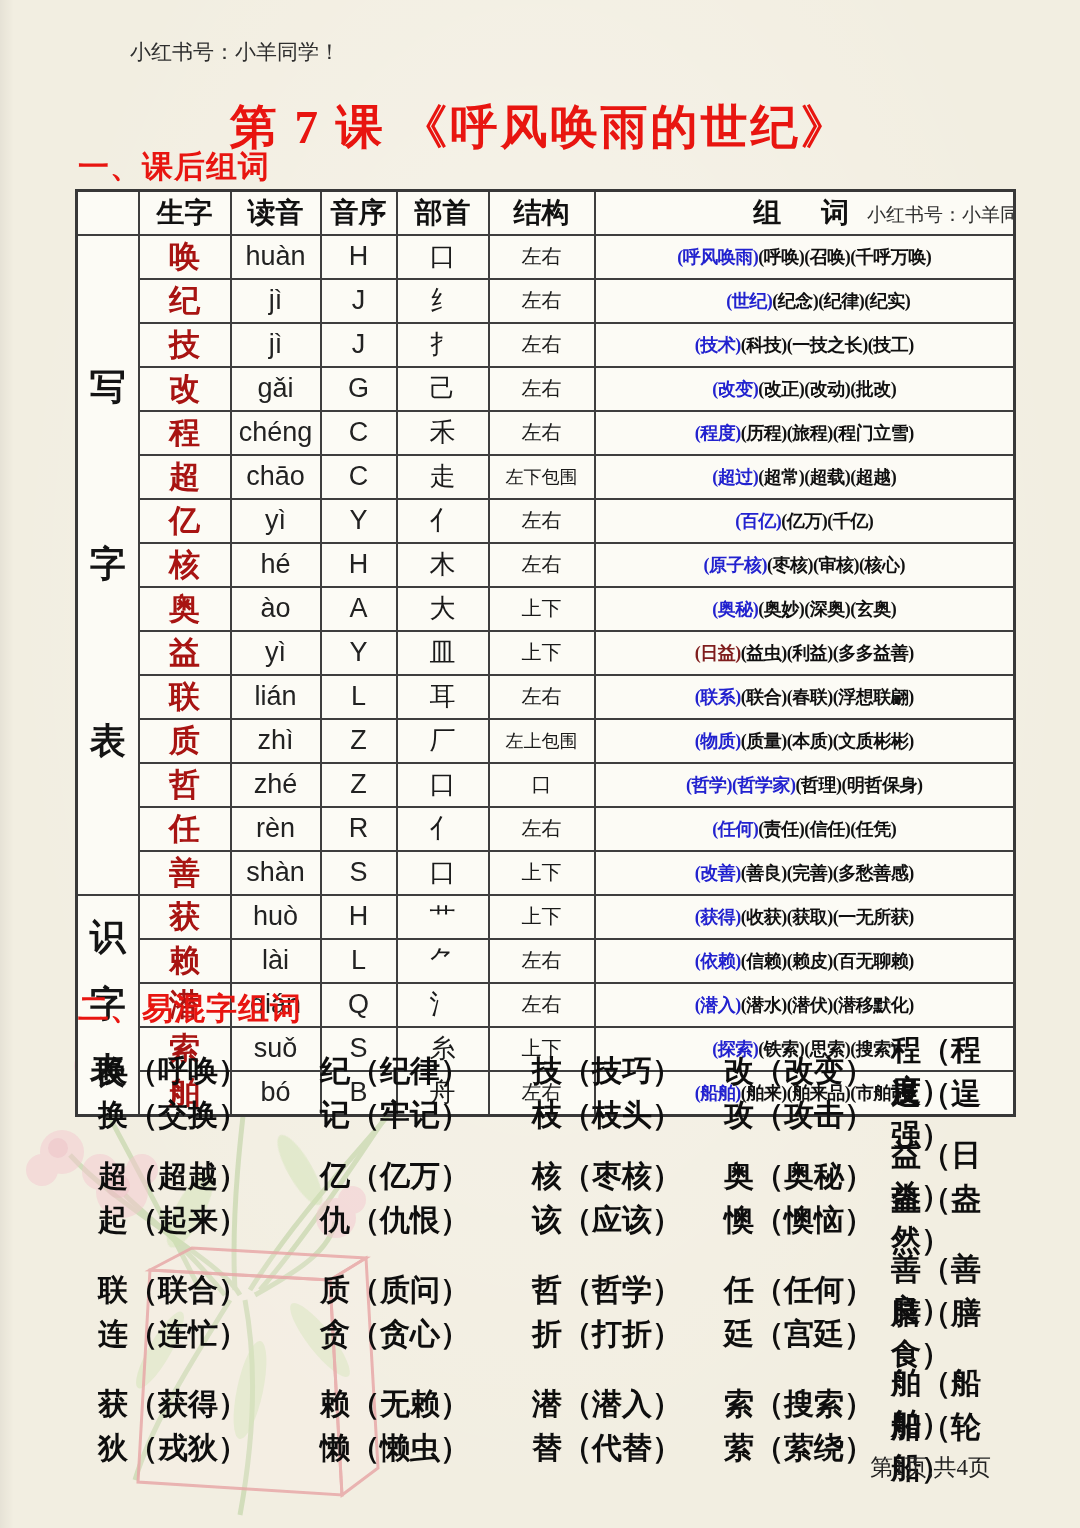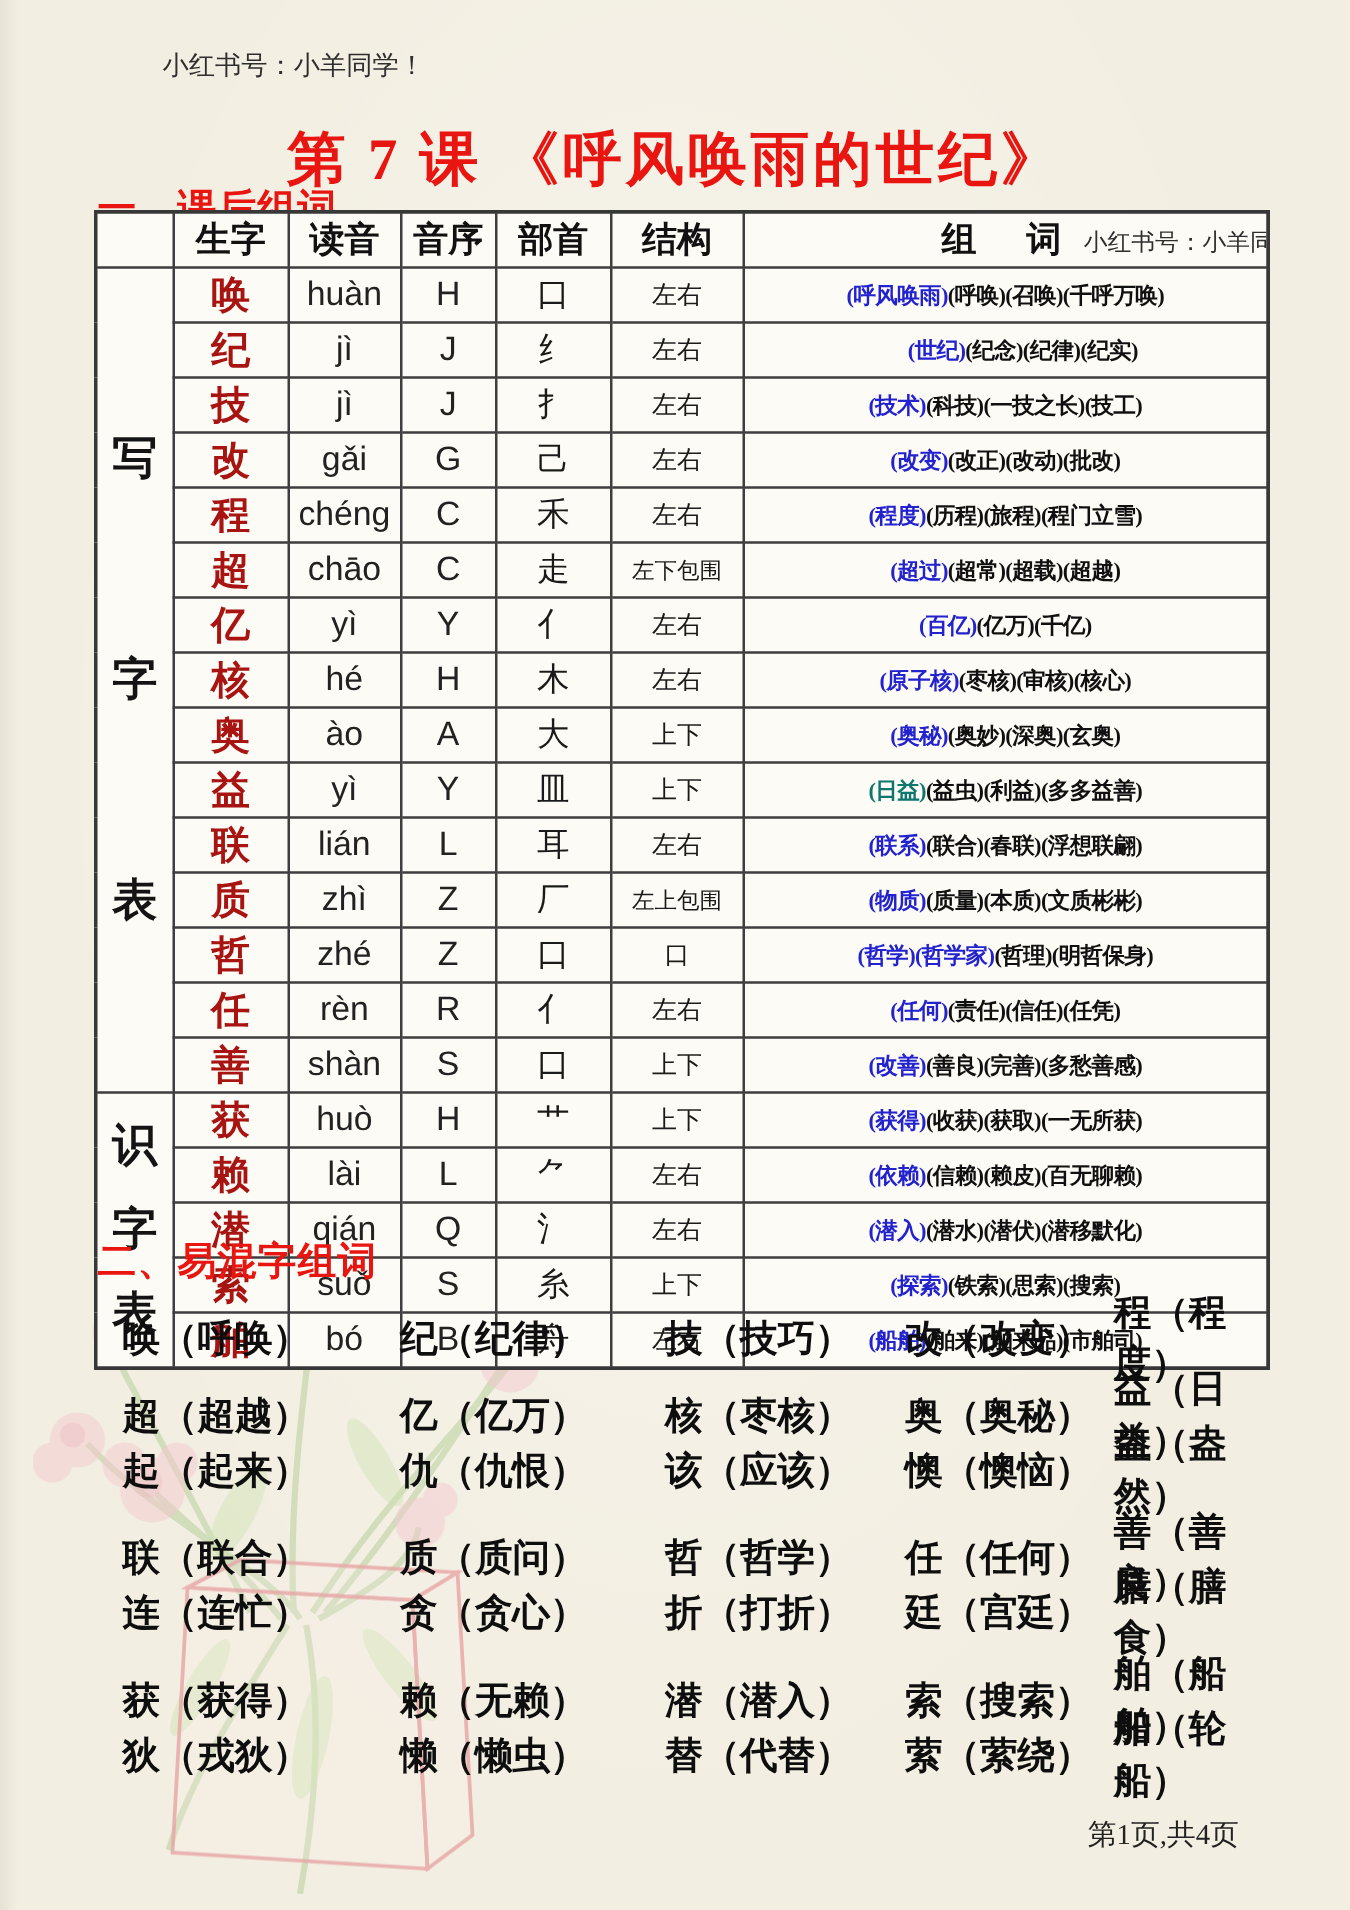--- a/index.html
+++ b/index.html
@@ -14,21 +14,21 @@
   .content { position:relative; z-index:1; }
 
   .wm-top { position:absolute; left:130px; top:38px; font-size:21px; color:#2e2e2e;
             font-family:"Liberation Sans", sans-serif; }
   .title { position:absolute; left:0; width:1080px; top:72px; text-align:center;
            font-size:47px; font-weight:bold; letter-spacing:3px; }
   .sec-heading { position:absolute; left:78px; font-size:31px; font-weight:bold; letter-spacing:1px; }
   #sec1 { top:146px; }
   #sec2 { top:988px; }
 
-  table.vocab { position:absolute; left:75px; top:168px; width:938px;
+  table.vocab { position:absolute; left:75px; top:189px; width:938px;
     border-collapse:collapse; table-layout:fixed; background:#fcfbf5; }
   table.vocab { border:3px solid #383838; }
   table.vocab th, table.vocab td { border:2px solid #3e3e3e; text-align:center; vertical-align:middle;
     overflow:hidden; white-space:nowrap; }
   table.vocab th { height:44px; font-size:28px; font-weight:bold; color:#111; }
   table.vocab td { height:37px; }
   th.c-words { position:relative; }
   th.c-words .gw { font-size:28px; font-weight:bold; letter-spacing:6px; }
   th.c-words .wm { position:absolute; right:-44px; top:10px; font-size:19px; font-weight:normal;
     color:#2e2e2e; letter-spacing:0; font-family:"Liberation Sans", sans-serif; }
@@ -218,21 +218,21 @@
             <td class="cell-radical">大</td>
             <td class="cell-structure">上下</td>
             <td class="cell-words"><span style="color: rgb(34, 34, 207);">(奥秘)</span><span>(奥妙)(深奥)(玄奥)</span></td>
           </tr>
           <tr>
             <td class="cell-char" style="color: rgb(168, 20, 18);">益</td>
             <td class="cell-pinyin">yì</td>
             <td class="cell-initial">Y</td>
             <td class="cell-radical">皿</td>
             <td class="cell-structure">上下</td>
-            <td class="cell-words"><span style="color: #0f766e;">(日益)</span><span>(益虫)(利益)(多多益善)</span></td>
+            <td class="cell-words"><span style="color: #7f1d1d;">(日益)</span><span>(益虫)(利益)(多多益善)</span></td>
           </tr>
           <tr>
             <td class="cell-char" style="color: rgb(168, 20, 18);">联</td>
             <td class="cell-pinyin">lián</td>
             <td class="cell-initial">L</td>
             <td class="cell-radical">耳</td>
             <td class="cell-structure">左右</td>
             <td class="cell-words"><span style="color: rgb(34, 34, 207);">(联系)</span><span>(联合)(春联)(浮想联翩)</span></td>
           </tr>
           <tr>
@@ -321,20 +321,27 @@
 
     <div class="confusion" id="confusion">
         <div class="conf-group">
           <div class="conf-row">
             <span>唤（呼唤）</span>
             <span>纪（纪律）</span>
             <span>技（技巧）</span>
             <span>改（改变）</span>
             <span>程（程度）</span>
           </div>
+          <div class="conf-row">
+            <span>换（交换）</span>
+            <span>记（牢记）</span>
+            <span>枝（枝头）</span>
+            <span>攻（攻击）</span>
+            <span>逞（逞强）</span>
+          </div>
         </div>
         <div class="conf-group gap2">
           <div class="conf-row">
             <span>超（超越）</span>
             <span>亿（亿万）</span>
             <span>核（枣核）</span>
             <span>奥（奥秘）</span>
             <span>益（日益）</span>
           </div>
           <div class="conf-row">

